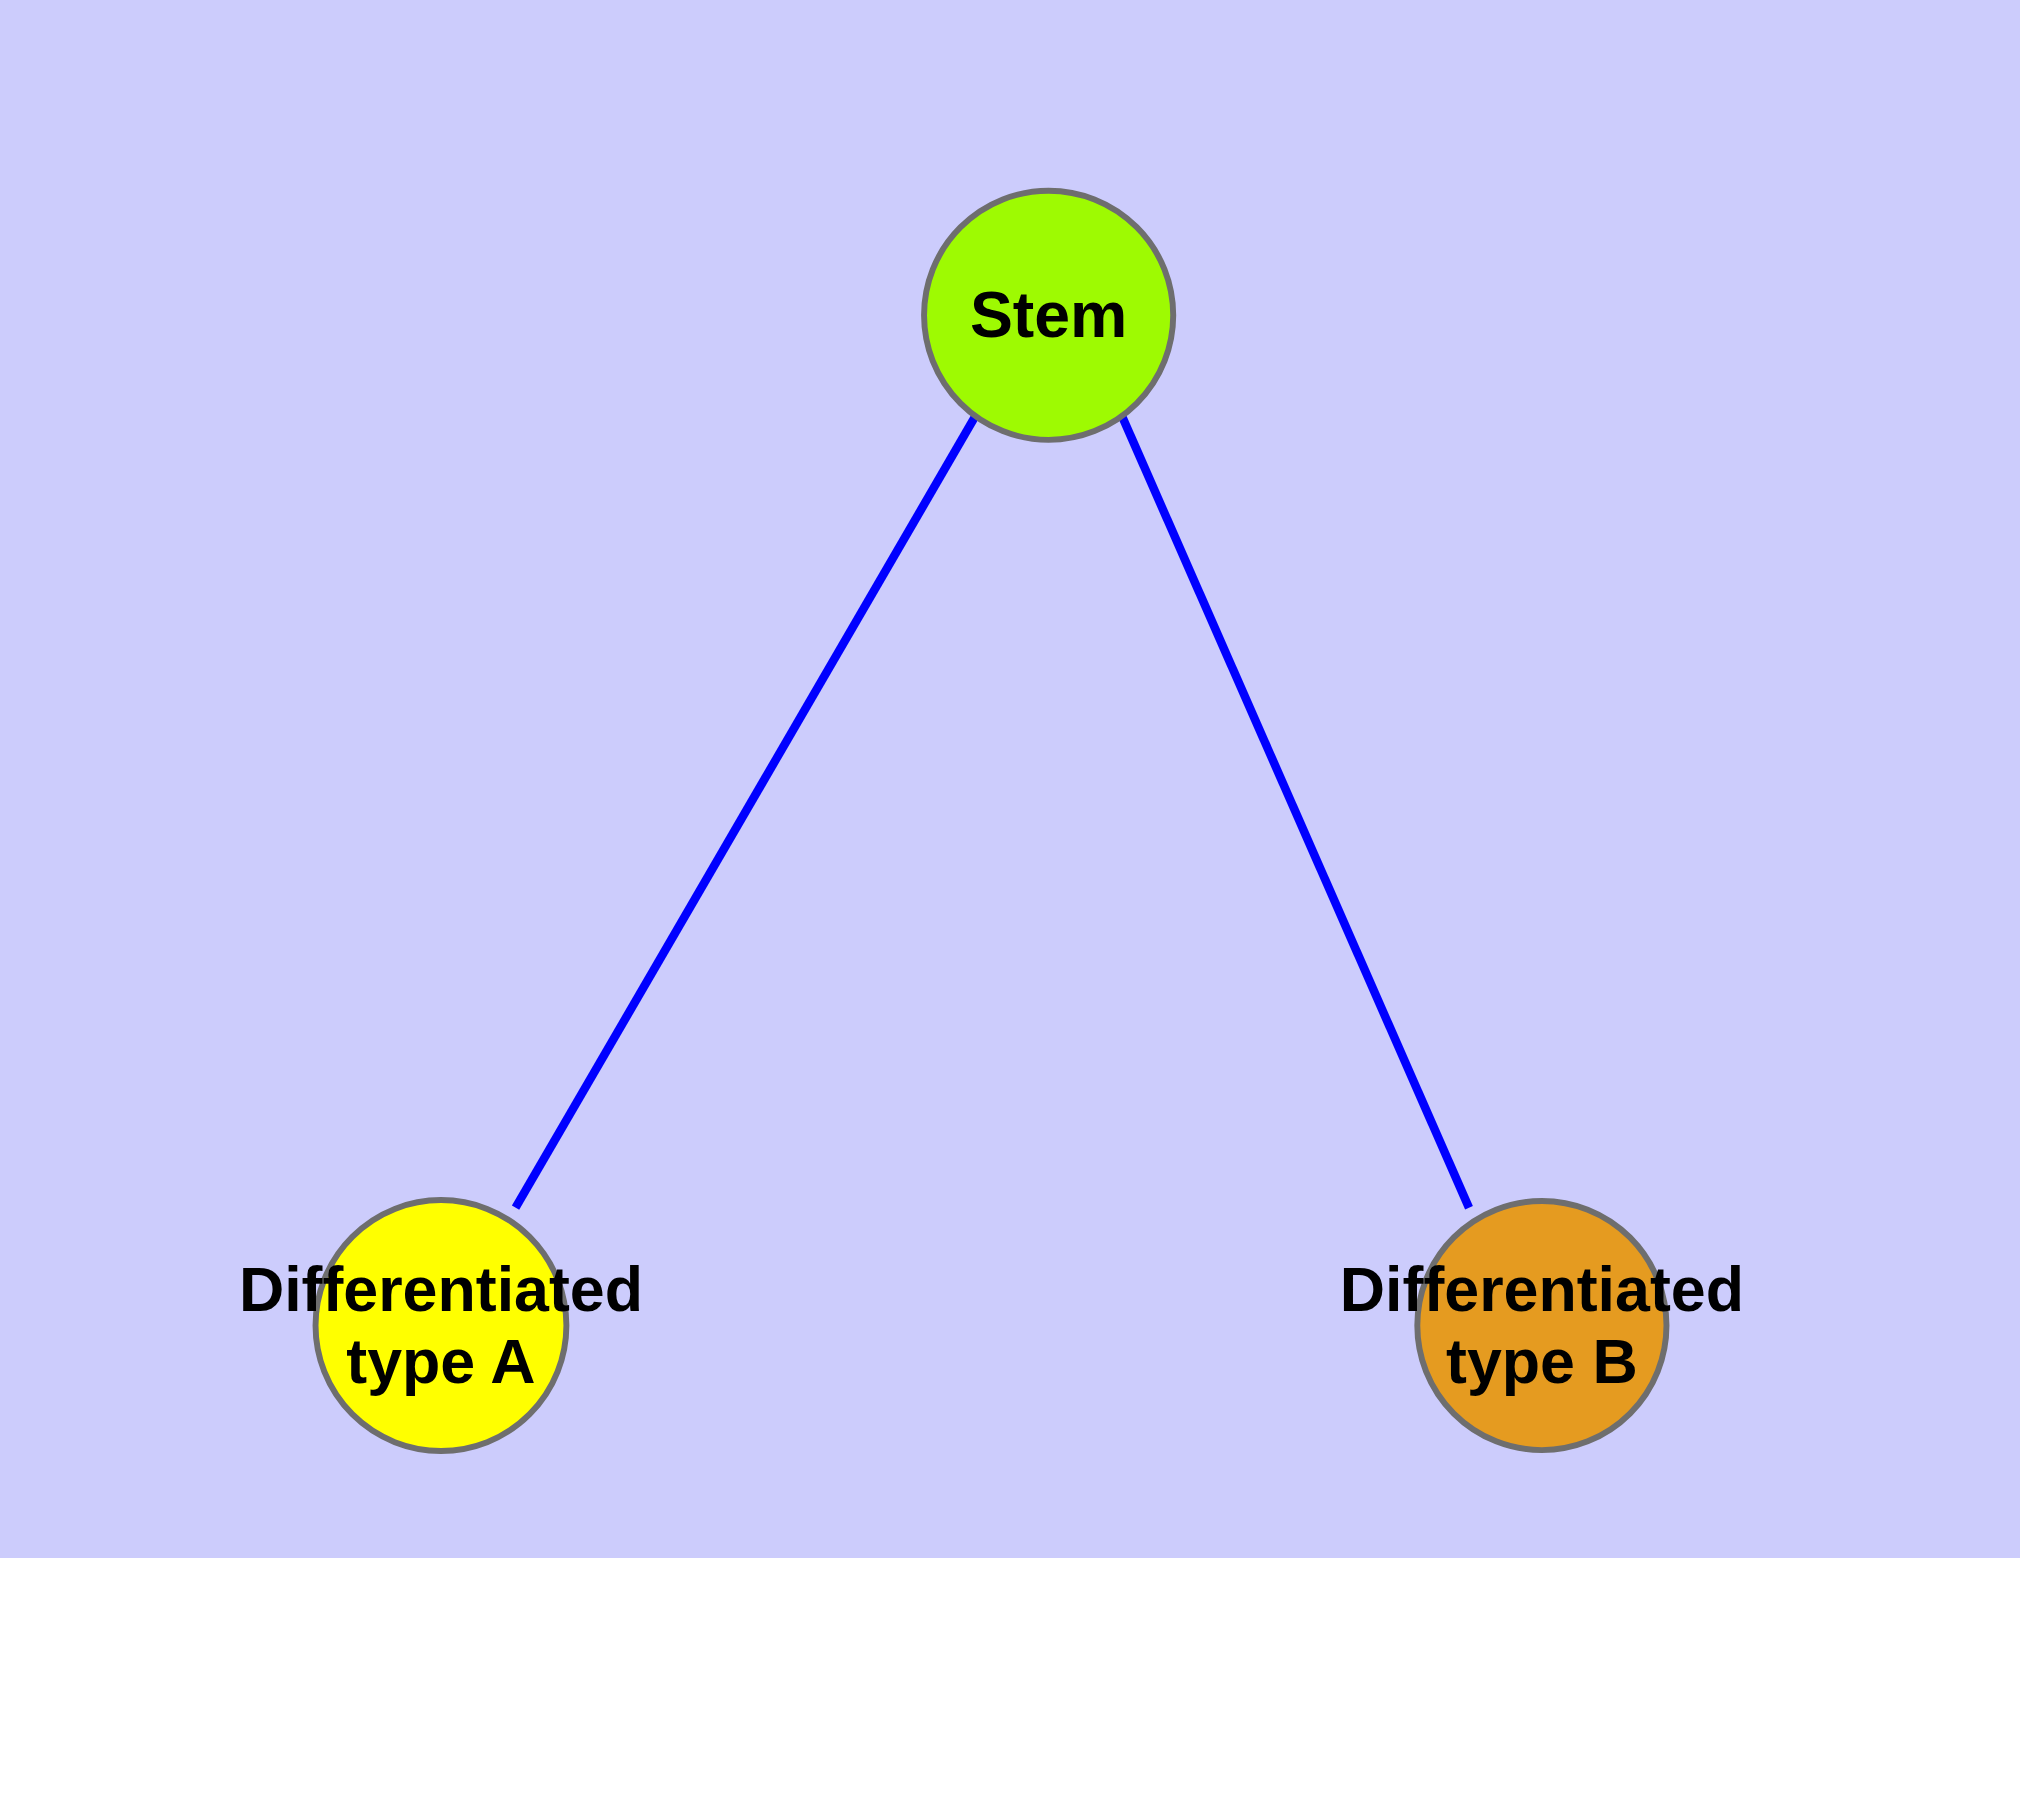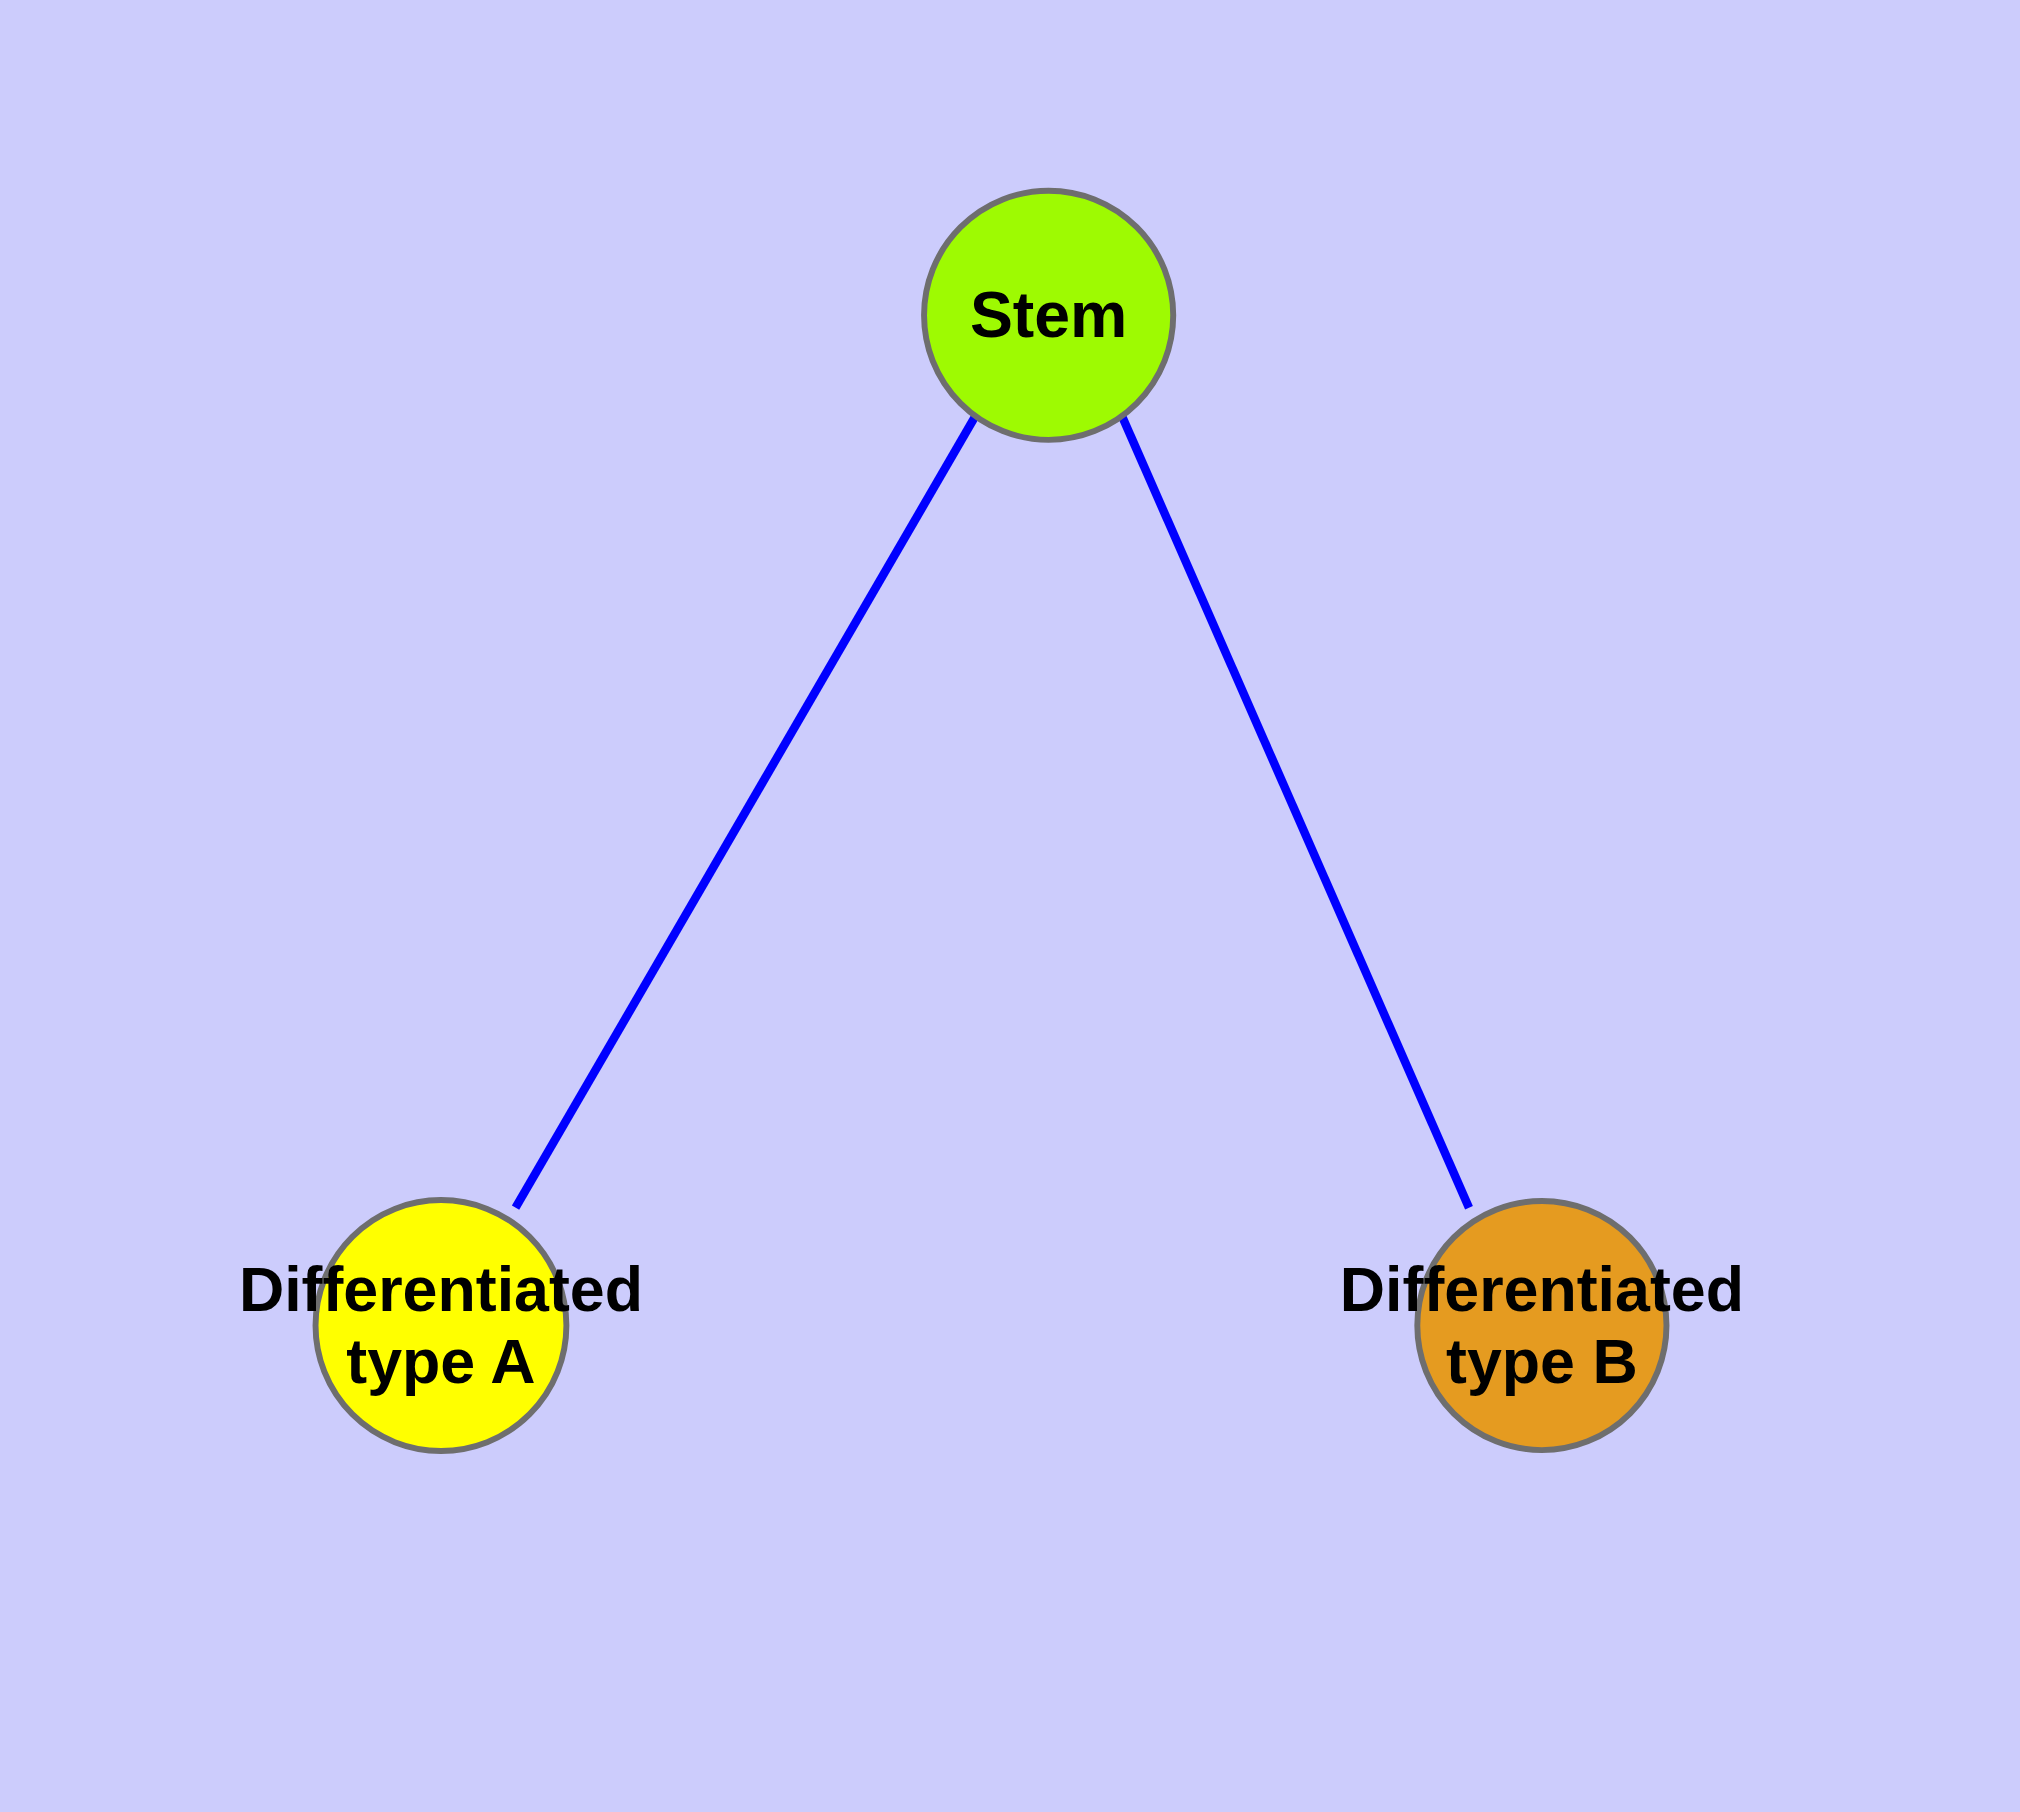--- a/index.html
+++ b/index.html
@@ -32,21 +32,21 @@
     font-weight: bold;
     fill: #000000;
     text-anchor: middle;
     font-family: "Liberation Sans", sans-serif;
     paint-order: normal;
   }
 </style>
 </head>
 <body>
 
-<div id="canvas" style="width: 2021px; height: 1812px;">
+<div id="canvas" style="width: 2021px; height: 1558px;">
 
   <div id="bg-rect" style="background: rgb(204, 204, 252);"></div>
 
   <svg id="graph-svg" viewBox="0 0 2384 2138" style="width: 2021px; height: 1812px;">
 
     <g id="edges-layer">
         <line x1="1150" y1="492" x2="608" y2="1425" stroke="#0000ff" stroke-width="10" stroke-linecap="butt"></line>
         <line x1="1324" y1="492" x2="1733" y2="1425" stroke="#0000ff" stroke-width="10" stroke-linecap="butt"></line>
       </g>
     <g id="nodes-layer">

